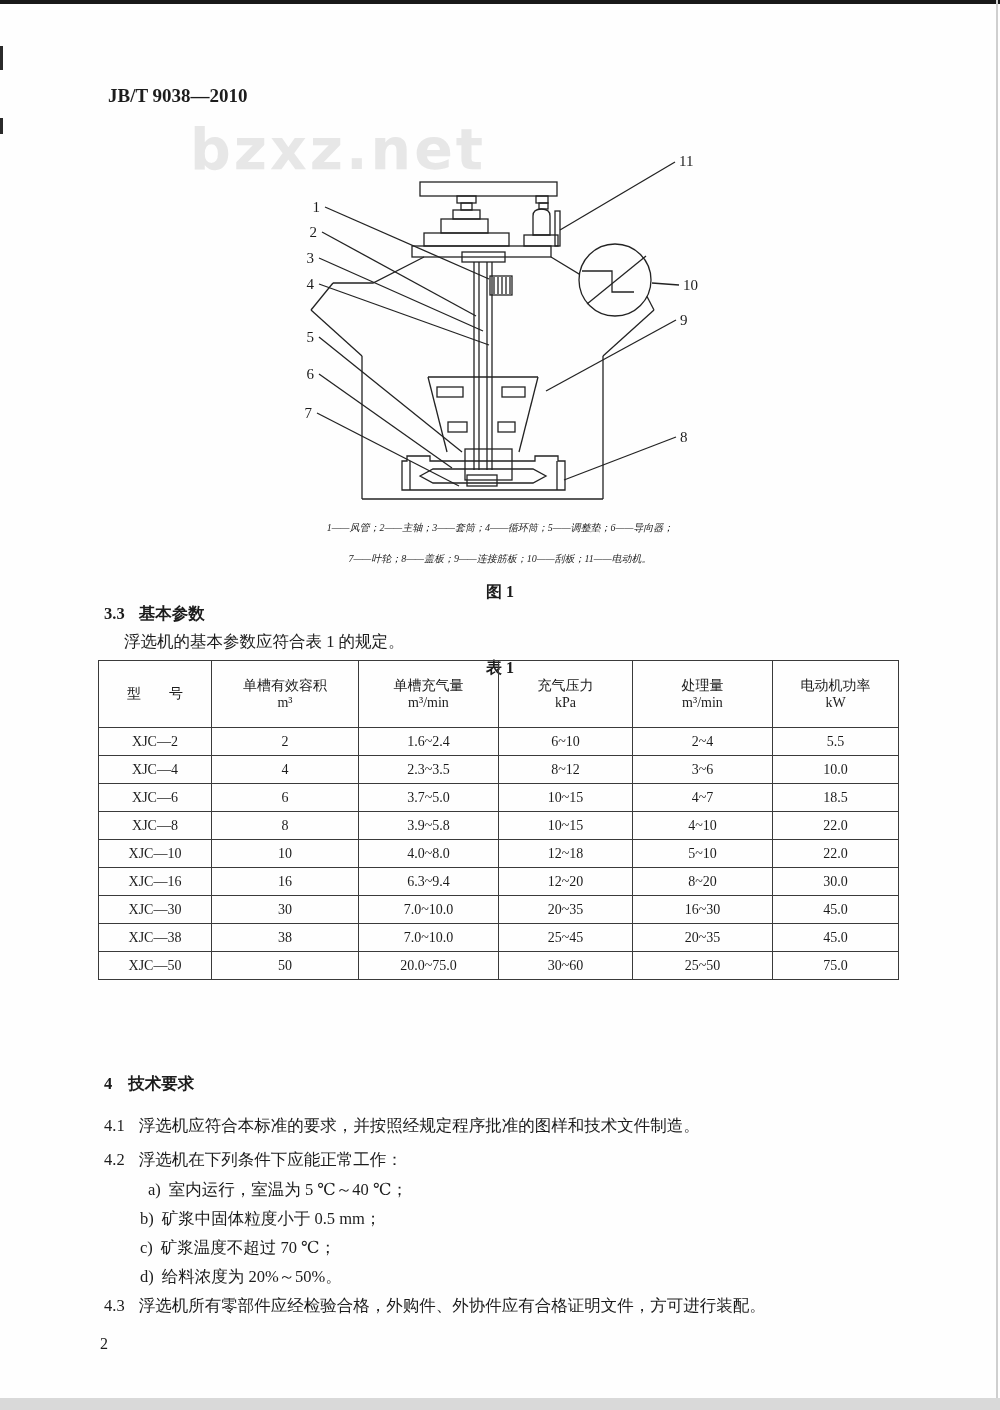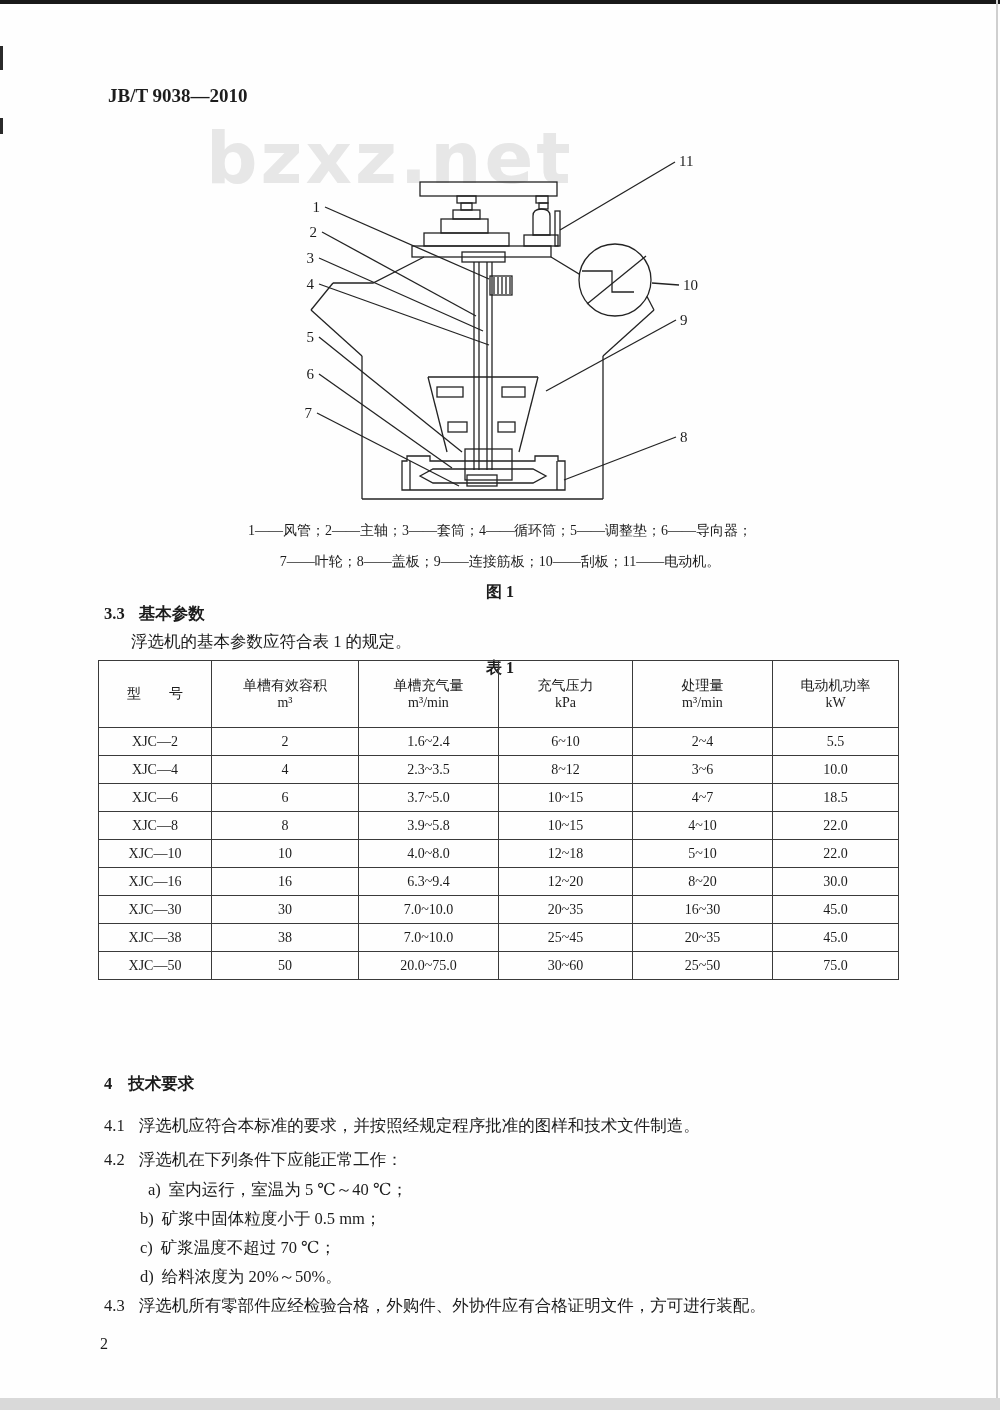--- a/index.html
+++ b/index.html
@@ -13,23 +13,22 @@
   .center{left:0;width:1000px;text-align:center;}
   
   .edge-top{position:absolute;left:0;top:0;width:1000px;height:4px;background:#191919;}
   .edge-right{position:absolute;right:2px;top:0;width:2px;height:1410px;background:#cfcfcf;}
   .edge-bottom{position:absolute;left:0;top:1398px;width:1000px;height:12px;background:#d9d9d9;}
   .mark{position:absolute;left:0;width:3px;background:#2a2a2a;}
   
   .watermark{
     position:absolute;left:190px;top:116px;
     font-family:"DejaVu Sans","Liberation Sans",sans-serif;
-    font-weight:bold;font-size:72px;letter-spacing:3px;color:#e7e7e7;
+    font-weight:bold;font-size:57px;letter-spacing:3px;color:#e7e7e7;
     user-select:none;
-    margin-left:16px;
   }
   
   #figsvg{position:absolute;left:290px;top:145px;}
   #figsvg path,#figsvg rect,#figsvg line,#figsvg polyline,#figsvg circle{
     fill:none;stroke:#232323;stroke-width:1.3;
   }
   #figsvg circle.fillw{fill:#fefefe;}
   #figsvg text{fill:#1c1c1c;font-size:15px;stroke:none;
     font-family:"Liberation Serif","DejaVu Serif",serif;}
   
@@ -37,21 +36,21 @@
     position:absolute;left:98px;top:660px;width:800px;
     border-collapse:collapse;table-layout:fixed;
     font-size:14px;
   }
   table.params th,table.params td{
     border:1px solid #3a3a3a;text-align:center;vertical-align:middle;
     padding:0;font-weight:normal;overflow:hidden;
   }
   table.params th{height:66px;}
   table.params td{height:27px;}
-  .caption{font-size:14px;}
+  .caption{font-size:10px;font-style:italic;}
   .body-txt{font-size:16.5px;}
   .sec-num{display:inline-block;}
   .page-num{font-size:16px;}
 </style>
 </head>
 <body>
 
 <div id="page">
 
   <div class="edge-top"></div>
@@ -160,21 +159,21 @@
     <text x="679" y="166" text-anchor="start">11</text>
   </svg>
 
   <div class="t caption center" style="top:522px;">1——风管；2——主轴；3——套筒；4——循环筒；5——调整垫；6——导向器；</div>
   <div class="t caption center" style="top:553px;">7——叶轮；8——盖板；9——连接筋板；10——刮板；11——电动机。</div>
   <div class="t b center" style="top:582px;font-size:16px;">图  1</div>
 
   <div class="t b body-txt" style="left:104px;top:604px;">
     <span class="sec-num" style="margin-right:14px;">3.3</span><span>基本参数</span>
   </div>
-  <div class="t body-txt" style="left:131px;top:632px;">浮选机的基本参数应符合表 1 的规定。</div>
+  <div class="t body-txt" style="left:124px;top:632px;">浮选机的基本参数应符合表 1 的规定。</div>
 
   <div class="t b center" style="top:658px;font-size:16px;">表  1</div>
 
   <table class="params">
     <colgroup>
       <col style="width:113px">
         <col style="width:147px">
         <col style="width:140px">
       <col style="width:134px">
         <col style="width:140px">

